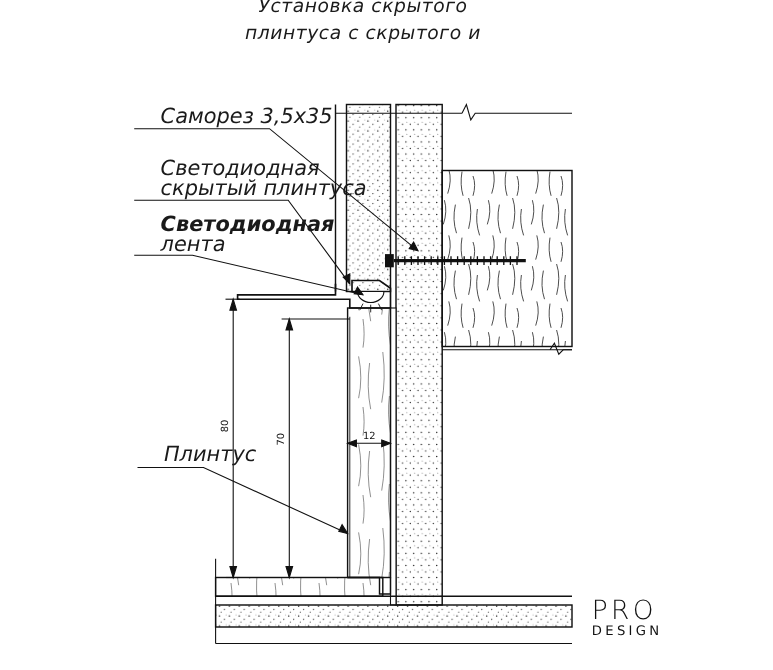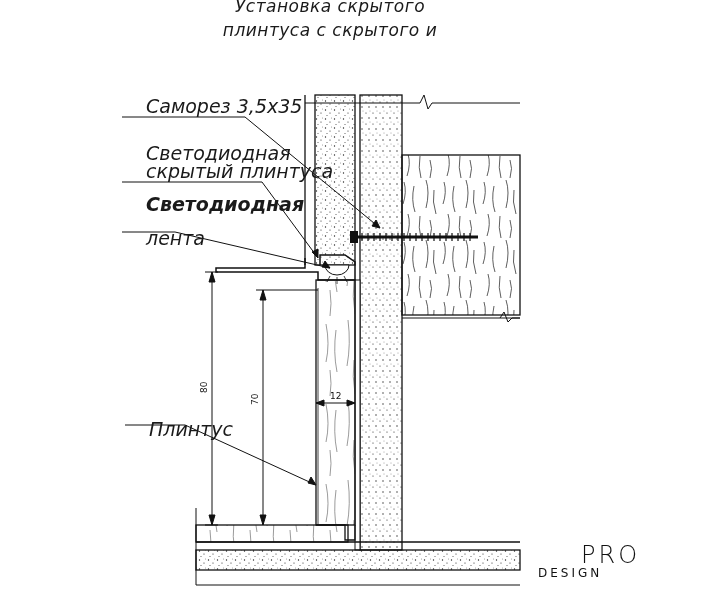--- a/index.html
+++ b/index.html
@@ -8,21 +8,21 @@
   .title { position: absolute; left: 180px; top: -6px; width: 300px; text-align: center;
            font-family: "DejaVu Sans", sans-serif; font-style: italic; font-size: 17px;
            line-height: 24px; color: #1a1a1a; letter-spacing: 0.5px; }
   .title div { white-space: nowrap; }
   .label { position: absolute; font-family: "DejaVu Sans", sans-serif; font-style: italic;
            font-size: 19px; line-height: 17px; color: #1a1a1a; white-space: nowrap; margin-left: 24px; }
   svg.drawing { position: absolute; left: 0; top: 0; }
   .dim { font-family: "DejaVu Sans", sans-serif; font-size: 9px; fill: #111; }
   .logo { position: absolute; left: 538px; top: 543px; width: 84px; }
   .logo-pro { font-family: "DejaVu Sans", sans-serif; font-size: 24px; letter-spacing: 3px;
-              line-height: 24px; color: #111; font-weight: 300; margin-left: 43px; }
+              line-height: 24px; color: #111; font-weight: 300; }
   .logo-design { font-family: "DejaVu Sans", sans-serif; font-size: 12px; letter-spacing: 3px;
                  line-height: 12px; color: #111; }
 </style>
 </head>
 <body>
 
 <div class="title">
   <div>Установка скрытого</div>
   <div>плинтуса с скрытого и</div>
 </div>
@@ -115,19 +115,19 @@
     <path d="M318 258 l-6 -6 l6 -3 Z" fill="#111"></path>
     <path d="M330 268 l-8 -1 l3 -6 Z" fill="#111"></path>
     <path d="M316 485 l-8 -2 l3 -6 Z" fill="#111"></path>
   </g>
 </svg>
 
 <div class="label" style="left:122px; top:98px;">Саморез 3,5х35</div>
 <div class="label" style="left:122px; top:145px;">Светодиодная</div>
 <div class="label" style="left:122px; top:163px;">скрытый плинтуса</div>
 <div class="label" style="left:122px; top:196px;font-weight:bold;">Светодиодная</div>
-<div class="label" style="left:122px; top:230px;">лента</div>
-<div class="label" style="left:125px; top:421px;">Плинтус</div>
+<div class="label" style="left:122px; top:214px;">лента</div>
+<div class="label" style="left:125px; top:405px;">Плинтус</div>
 
 <div class="logo">
   <div class="logo-pro">PRO</div>
   <div class="logo-design">DESIGN</div>
 </div>
 
 </body></html>

